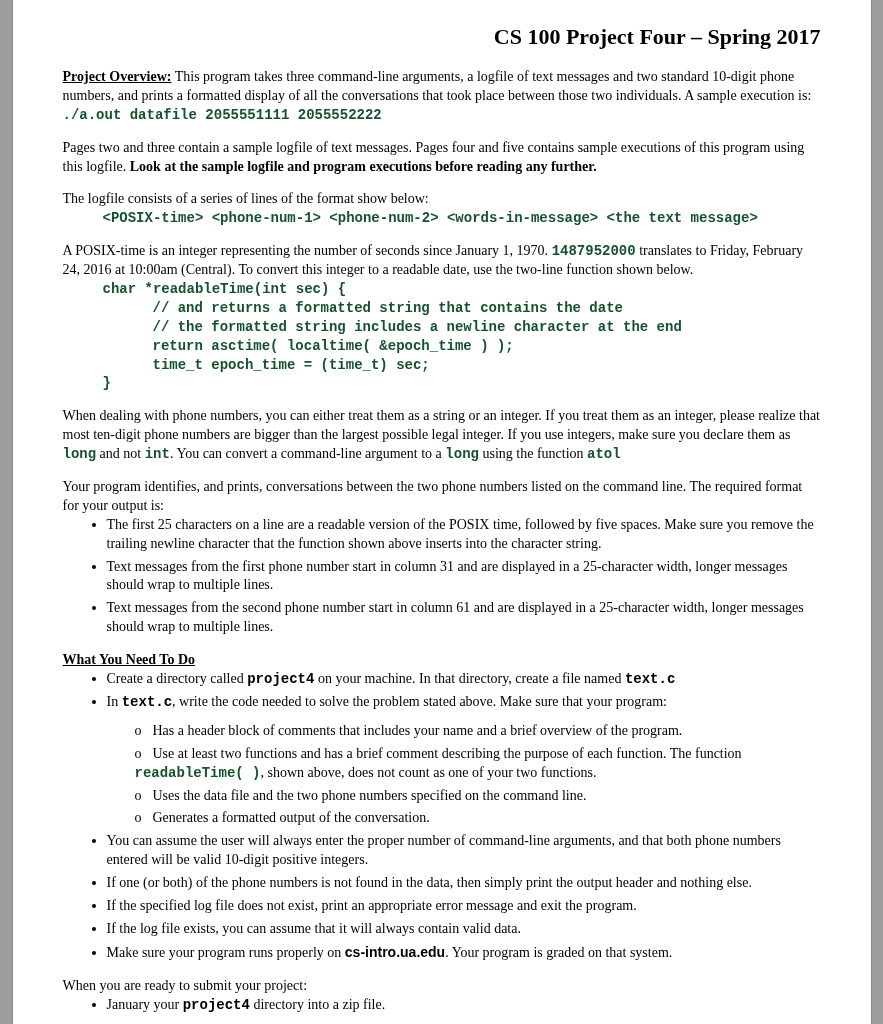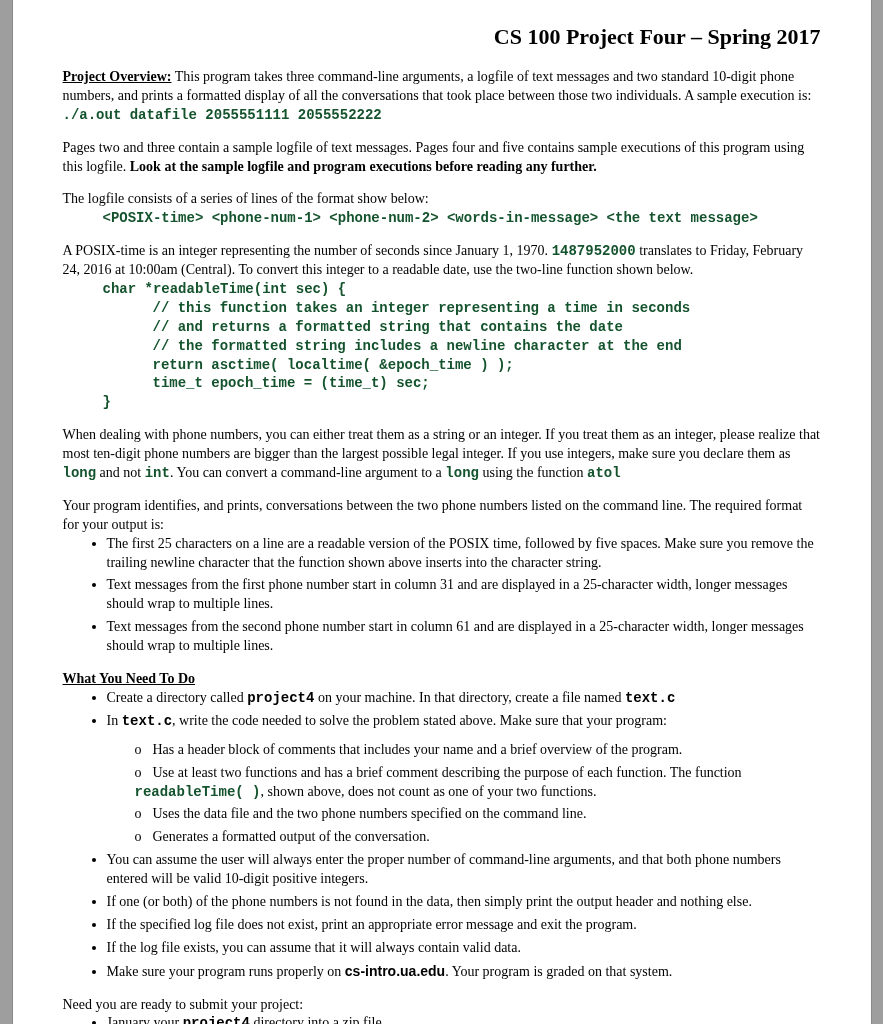--- a/index.html
+++ b/index.html
@@ -84,21 +84,20 @@
 
   <p class="nomargin">The logfile consists of a series of lines of the format show below:</p>
   <p class="mono red bold indent1">&lt;POSIX-time&gt; &lt;phone-num-1&gt; &lt;phone-num-2&gt; &lt;words-in-message&gt;  &lt;the text message&gt;</p>
 
   <p class="nomargin">
     <span>A POSIX-time is an integer representing the number of seconds since January 1, 1970. </span><span class="mono blue bold">1487952000</span><span> translates to Friday, February 24, 2016 at 10:00am (Central).  To convert this integer to a readable date, use the two-line function shown below.</span>
   </p>
 
   <div class="codeblock">
     <div class="mono blue bold indent1">char *readableTime(int sec) {</div>
-    <div class="mono red bold indent2">// this function takes an integer representing a time in seconds</div>
     <div class="mono red bold indent2">// and returns a formatted string that contains the date</div>
     <div class="mono red bold indent2">// the formatted string includes a newline character at the end</div>
     <div class="mono blue bold indent2">return asctime( localtime( &amp;epoch_time ) );</div>
     <div class="mono blue bold indent2">time_t epoch_time = (time_t) sec;</div>
     <div class="mono blue bold indent1">}</div>
   </div>
 
   <p>
     <span>When dealing with phone numbers, you can either treat them as a string or an integer.  If you treat them as an integer, please realize that most ten-digit phone numbers are bigger than the largest possible legal integer.  If you use integers, make sure you declare them as </span><span class="mono blue bold">long</span><span> and not </span><span class="mono blue bold">int</span><span>.  You can convert a command-line argument to a </span><span class="mono blue bold">long</span><span> using the function </span><span class="mono blue bold">atol</span>
   </p>
@@ -126,21 +125,21 @@
     </li>
     <li>You can assume the user will always enter the proper number of command-line arguments, and that both phone numbers entered will be valid 10-digit positive integers.</li>
     <li>If one (or both) of the phone numbers is not found in the data, then simply print the output header and nothing else.</li>
     <li>If the specified log file does not exist, print an appropriate error message and exit the program.</li>
     <li>If the log file exists, you can assume that it will always contain valid data.</li>
     <li>
       <span>Make sure your program runs properly on </span><span class="bold" style="font-family:Arial,sans-serif">cs-intro.ua.edu</span><span>.  Your program is graded on that system.</span>
     </li>
   </ul>
 
-  <p class="nomargin">Need you are ready to submit your project:</p>
+  <p class="nomargin">When you are ready to submit your project:</p>
   <ul class="disc">
     <li>
       <span>January your </span><span class="mono bold">project4</span><span> directory into a zip file.</span>
     </li>
 
   </ul>
 
 </div>
 
 </body></html>

